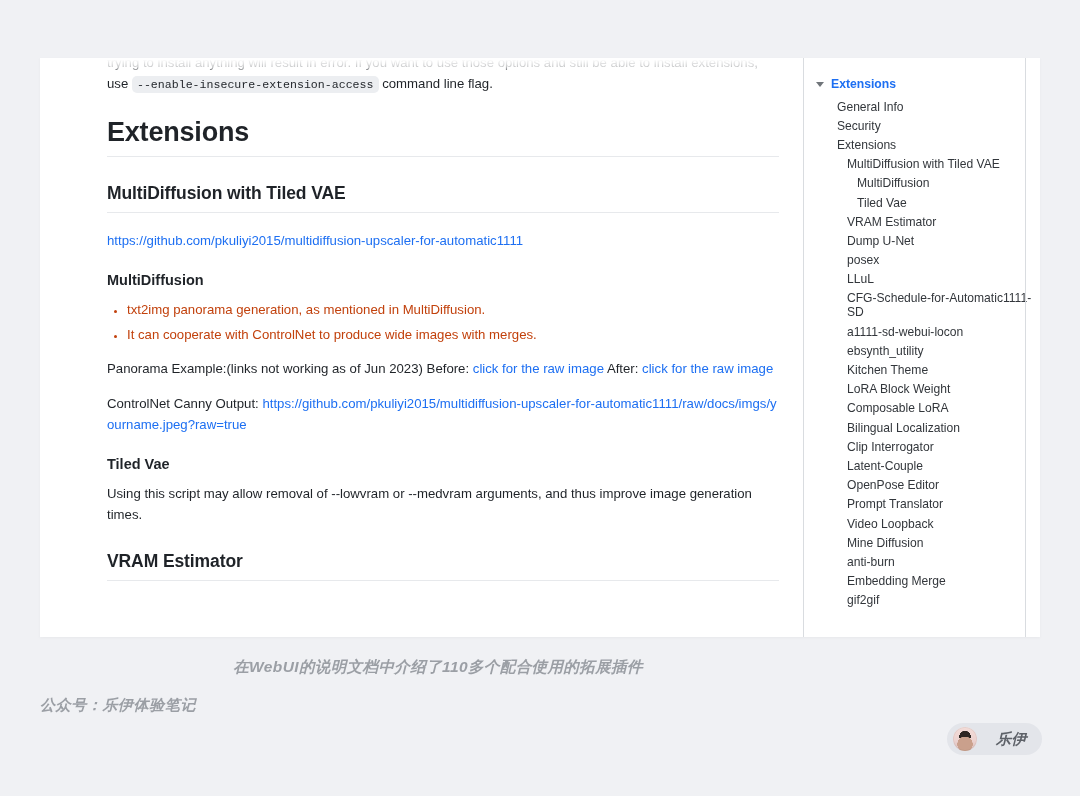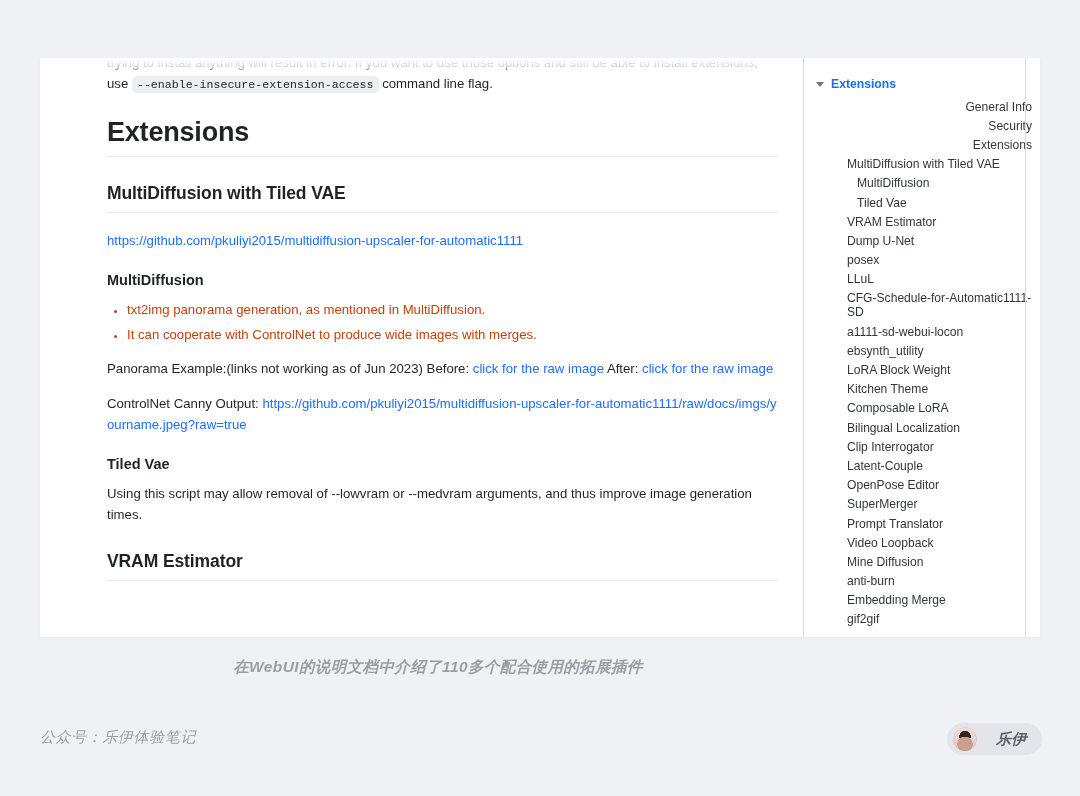--- a/index.html
+++ b/index.html
@@ -169,21 +169,21 @@
     font-weight: 700;
     color: #1d6ff2;
   }
   .toc-item {
     font-size: 12.1px;
     line-height: 14px;
     color: #32363b;
     padding: 2.6px 8px 2.6px 0;
     cursor: default;
   }
-  .lvl1 { padding-left: 33px; text-align: right; }
+  .lvl1 { padding-left: 33px; }
   .lvl2 { padding-left: 43px; }
   .lvl3 { padding-left: 53px; }
 
   
   #caption {
     position: absolute;
     left: 0;
     top: 657px;
     width: 876px;
     text-align: center;
@@ -191,23 +191,23 @@
     font-style: italic;
     font-weight: 700;
     color: #9b9fa5;
     letter-spacing: 0.4px;
   }
 
   
   #footer-left {
     position: absolute;
     left: 40px;
-    top: 728px;
+    top: 696px;
     font-size: 15px;
-    font-weight: 400;
+    font-weight: 700;
     font-style: italic;
     color: #9b9fa5;
     letter-spacing: 0.6px;
   }
   #footer-badge {
     position: absolute;
     right: 38px;
     top: 723px;
     height: 32px;
     display: flex;
@@ -291,28 +291,27 @@
         <div class="toc-item lvl2">MultiDiffusion with Tiled VAE</div>
         <div class="toc-item lvl3">MultiDiffusion</div>
         <div class="toc-item lvl3">Tiled Vae</div>
         <div class="toc-item lvl2">VRAM Estimator</div>
         <div class="toc-item lvl2">Dump U-Net</div>
         <div class="toc-item lvl2">posex</div>
         <div class="toc-item lvl2">LLuL</div>
         <div class="toc-item lvl2">CFG-Schedule-for-Automatic1111-SD</div>
         <div class="toc-item lvl2">a1111-sd-webui-locon</div>
         <div class="toc-item lvl2">ebsynth_utility</div>
+        <div class="toc-item lvl2">Kitchen Theme</div>
         <div class="toc-item lvl2">LoRA Block Weight</div>
-        <div class="toc-item lvl2">Kitchen Theme</div>
         <div class="toc-item lvl2">Composable LoRA</div>
         <div class="toc-item lvl2">Bilingual Localization</div>
         <div class="toc-item lvl2">Clip Interrogator</div>
         <div class="toc-item lvl2">Latent-Couple</div>
         <div class="toc-item lvl2">OpenPose Editor</div>
-        <div class="toc-item lvl2">SuperMerger</div>
         <div class="toc-item lvl2">Prompt Translator</div>
         <div class="toc-item lvl2">Video Loopback</div>
         <div class="toc-item lvl2">Mine Diffusion</div>
         <div class="toc-item lvl2">anti-burn</div>
         <div class="toc-item lvl2">Embedding Merge</div>
         <div class="toc-item lvl2">gif2gif</div>
       </div>
   </div>
 
 </div>

